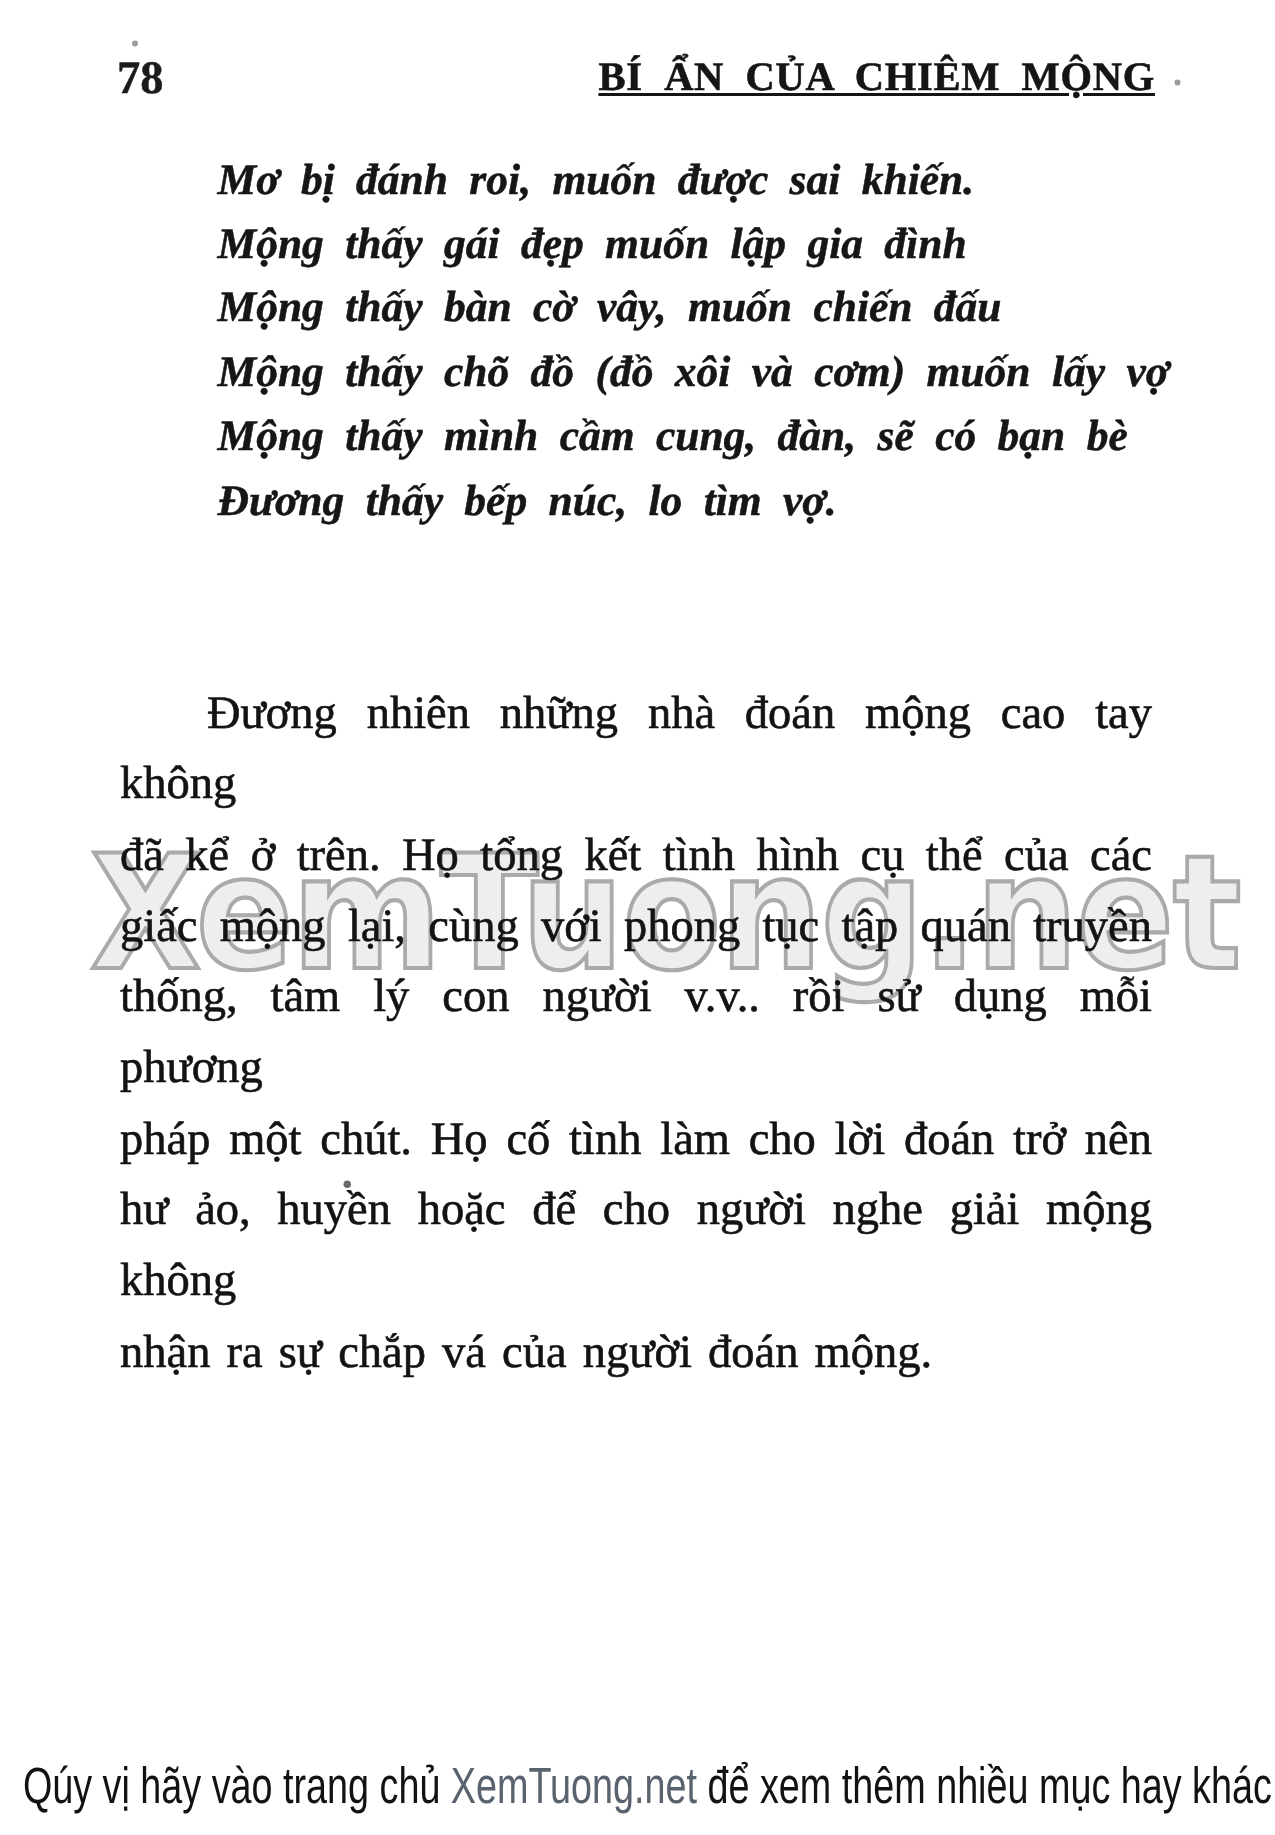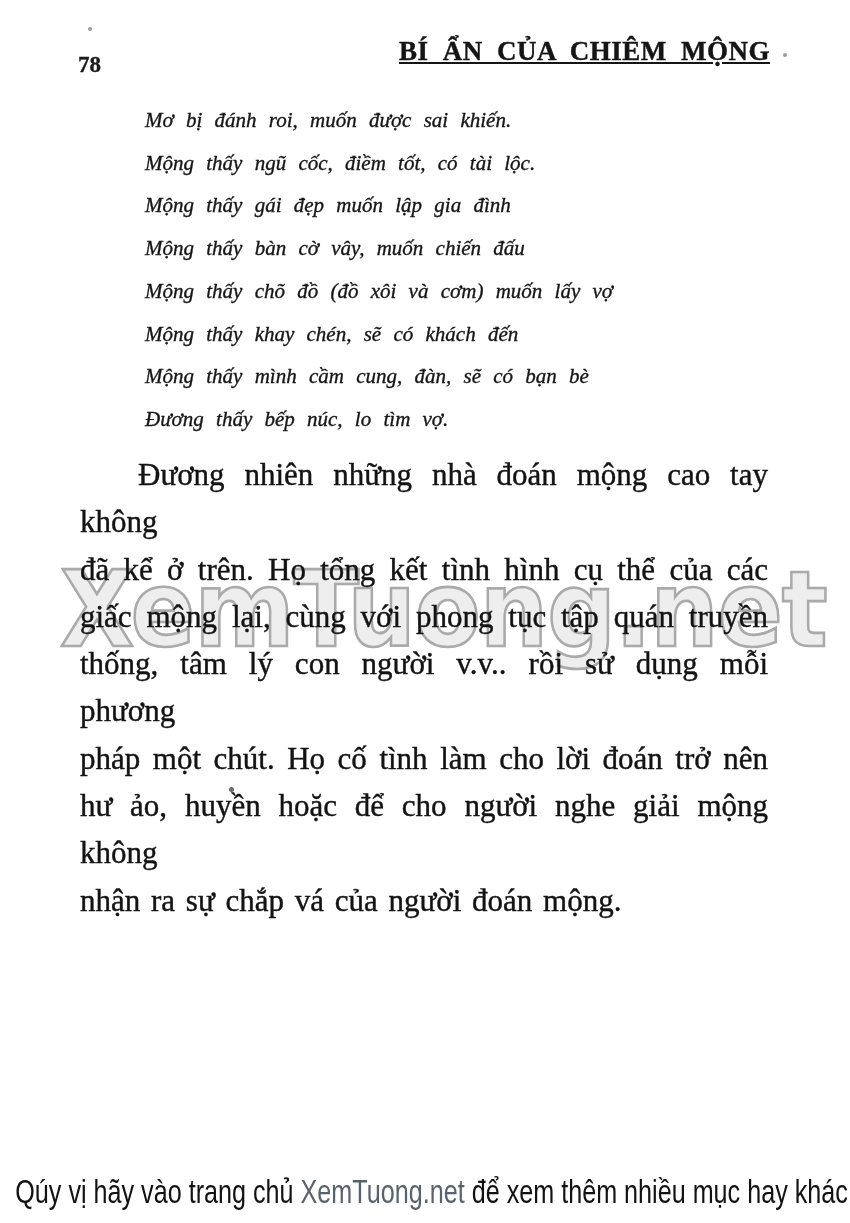--- a/index.html
+++ b/index.html
@@ -9,22 +9,22 @@
     font-family: "Liberation Serif", serif;
     position: relative;
     overflow: hidden;
   }
   .page {
     position: absolute; inset: 0;
     background: #ffffff;
   }
   
   .pagenum {
-    position: absolute; left: 78px; top: 52px;
-    font-size: 23px; font-weight: bold; color: #1b1b1b;
+    position: absolute; left: 78px; top: 34px;
+    font-size: 31px; font-weight: bold; color: #1b1b1b;
     -webkit-text-stroke: 0.3px #1b1b1b;
   }
   .header-title {
     position: absolute; right: 80px; top: 36px;
     font-size: 27px; font-weight: bold; color: #151515;
     letter-spacing: 0.5px; word-spacing: 7px;
     -webkit-text-stroke: 0.4px #151515;
     white-space: nowrap;
     text-decoration: underline;
   }
@@ -45,25 +45,26 @@
     user-select: none;
   }
   
   .dream-list {
     position: absolute; left: 145px; top: 99px;
     width: 640px;
     z-index: 1;
   }
   .dream-line {
     font-style: italic;
-    font-size: 21px; line-height: 42.7px;
+    font-size: 29px; line-height: 42.7px;
     color: #161616;
     word-spacing: 7px;
     -webkit-text-stroke: 0.35px #161616;
     white-space: nowrap;
+    font-weight: bold;
   }
   
   .para {
     position: absolute; left: 80px; top: 451px;
     width: 688px;
     z-index: 1;
   }
   .pl {
     font-size: 31px; line-height: 47.3px;
     color: #131313;
@@ -103,25 +104,23 @@
 
 <div class="page">
 
   <div class="watermark">XemTuong.net</div>
 
   <span class="pagenum">78</span>
   <span class="header-title">BÍ ẨN CỦA CHIÊM MỘNG</span>
 
   <div class="dream-list">
     <div class="dream-line">Mơ bị đánh roi, muốn được sai khiến.</div>
-    <div class="dream-line">Mộng thấy ngũ cốc, điềm tốt, có tài lộc.</div>
     <div class="dream-line">Mộng thấy gái đẹp muốn lập gia đình</div>
     <div class="dream-line">Mộng thấy bàn cờ vây, muốn chiến đấu</div>
     <div class="dream-line">Mộng thấy chõ đồ (đồ xôi và cơm) muốn lấy vợ</div>
-    <div class="dream-line">Mộng thấy khay chén, sẽ có khách đến</div>
     <div class="dream-line">Mộng thấy mình cầm cung, đàn, sẽ có bạn bè</div>
     <div class="dream-line">Đương thấy bếp núc, lo tìm vợ.</div>
   </div>
 
   <div class="para">
     <div class="pl first">Đương nhiên những nhà đoán mộng cao tay không</div>
     <div class="pl">đã kể ở trên. Họ tổng kết tình hình cụ thể của các</div>
     <div class="pl">giấc mộng lại, cùng với phong tục tập quán truyền</div>
     <div class="pl">thống, tâm lý con người v.v.. rồi sử dụng mỗi phương</div>
     <div class="pl">pháp một chút. Họ cố tình làm cho lời đoán trở nên</div>

